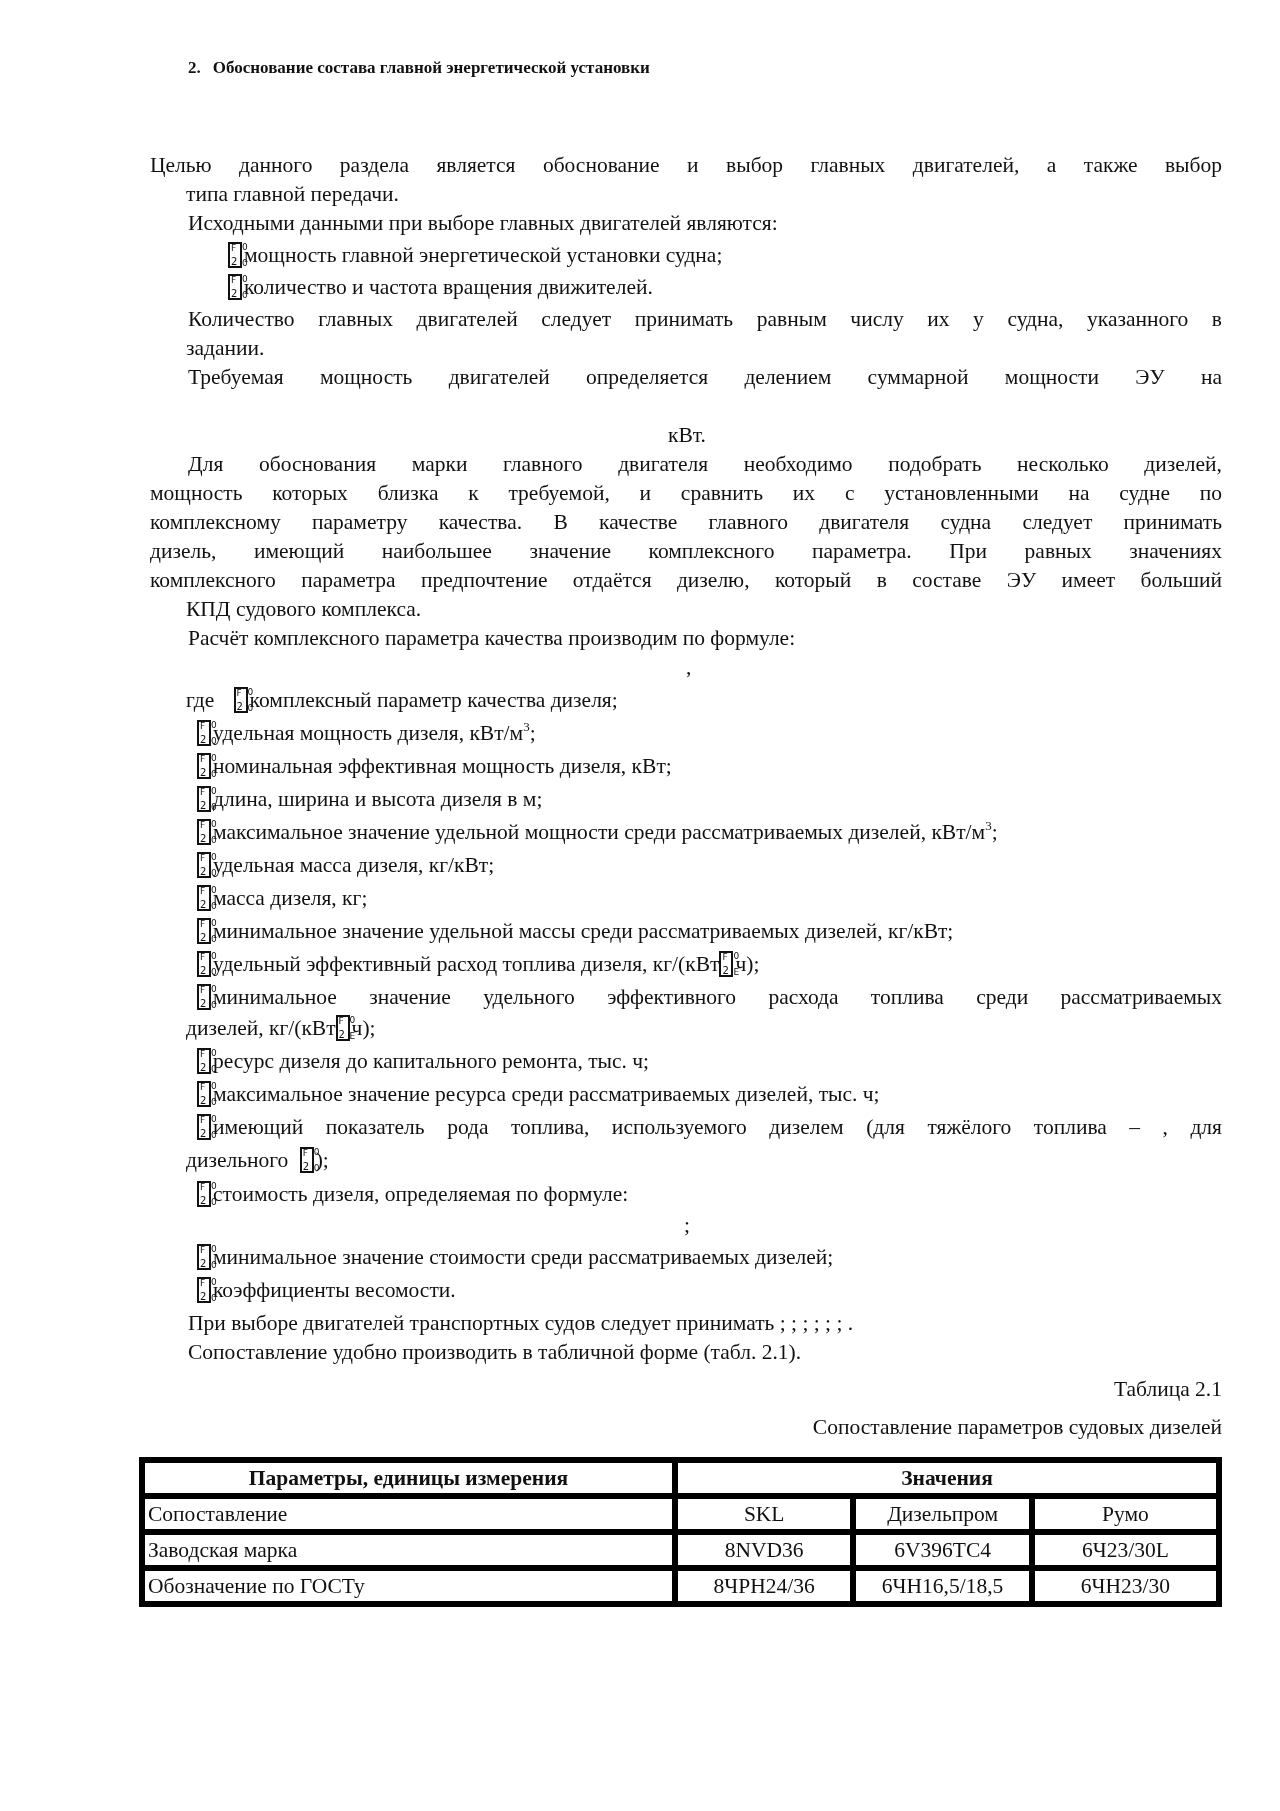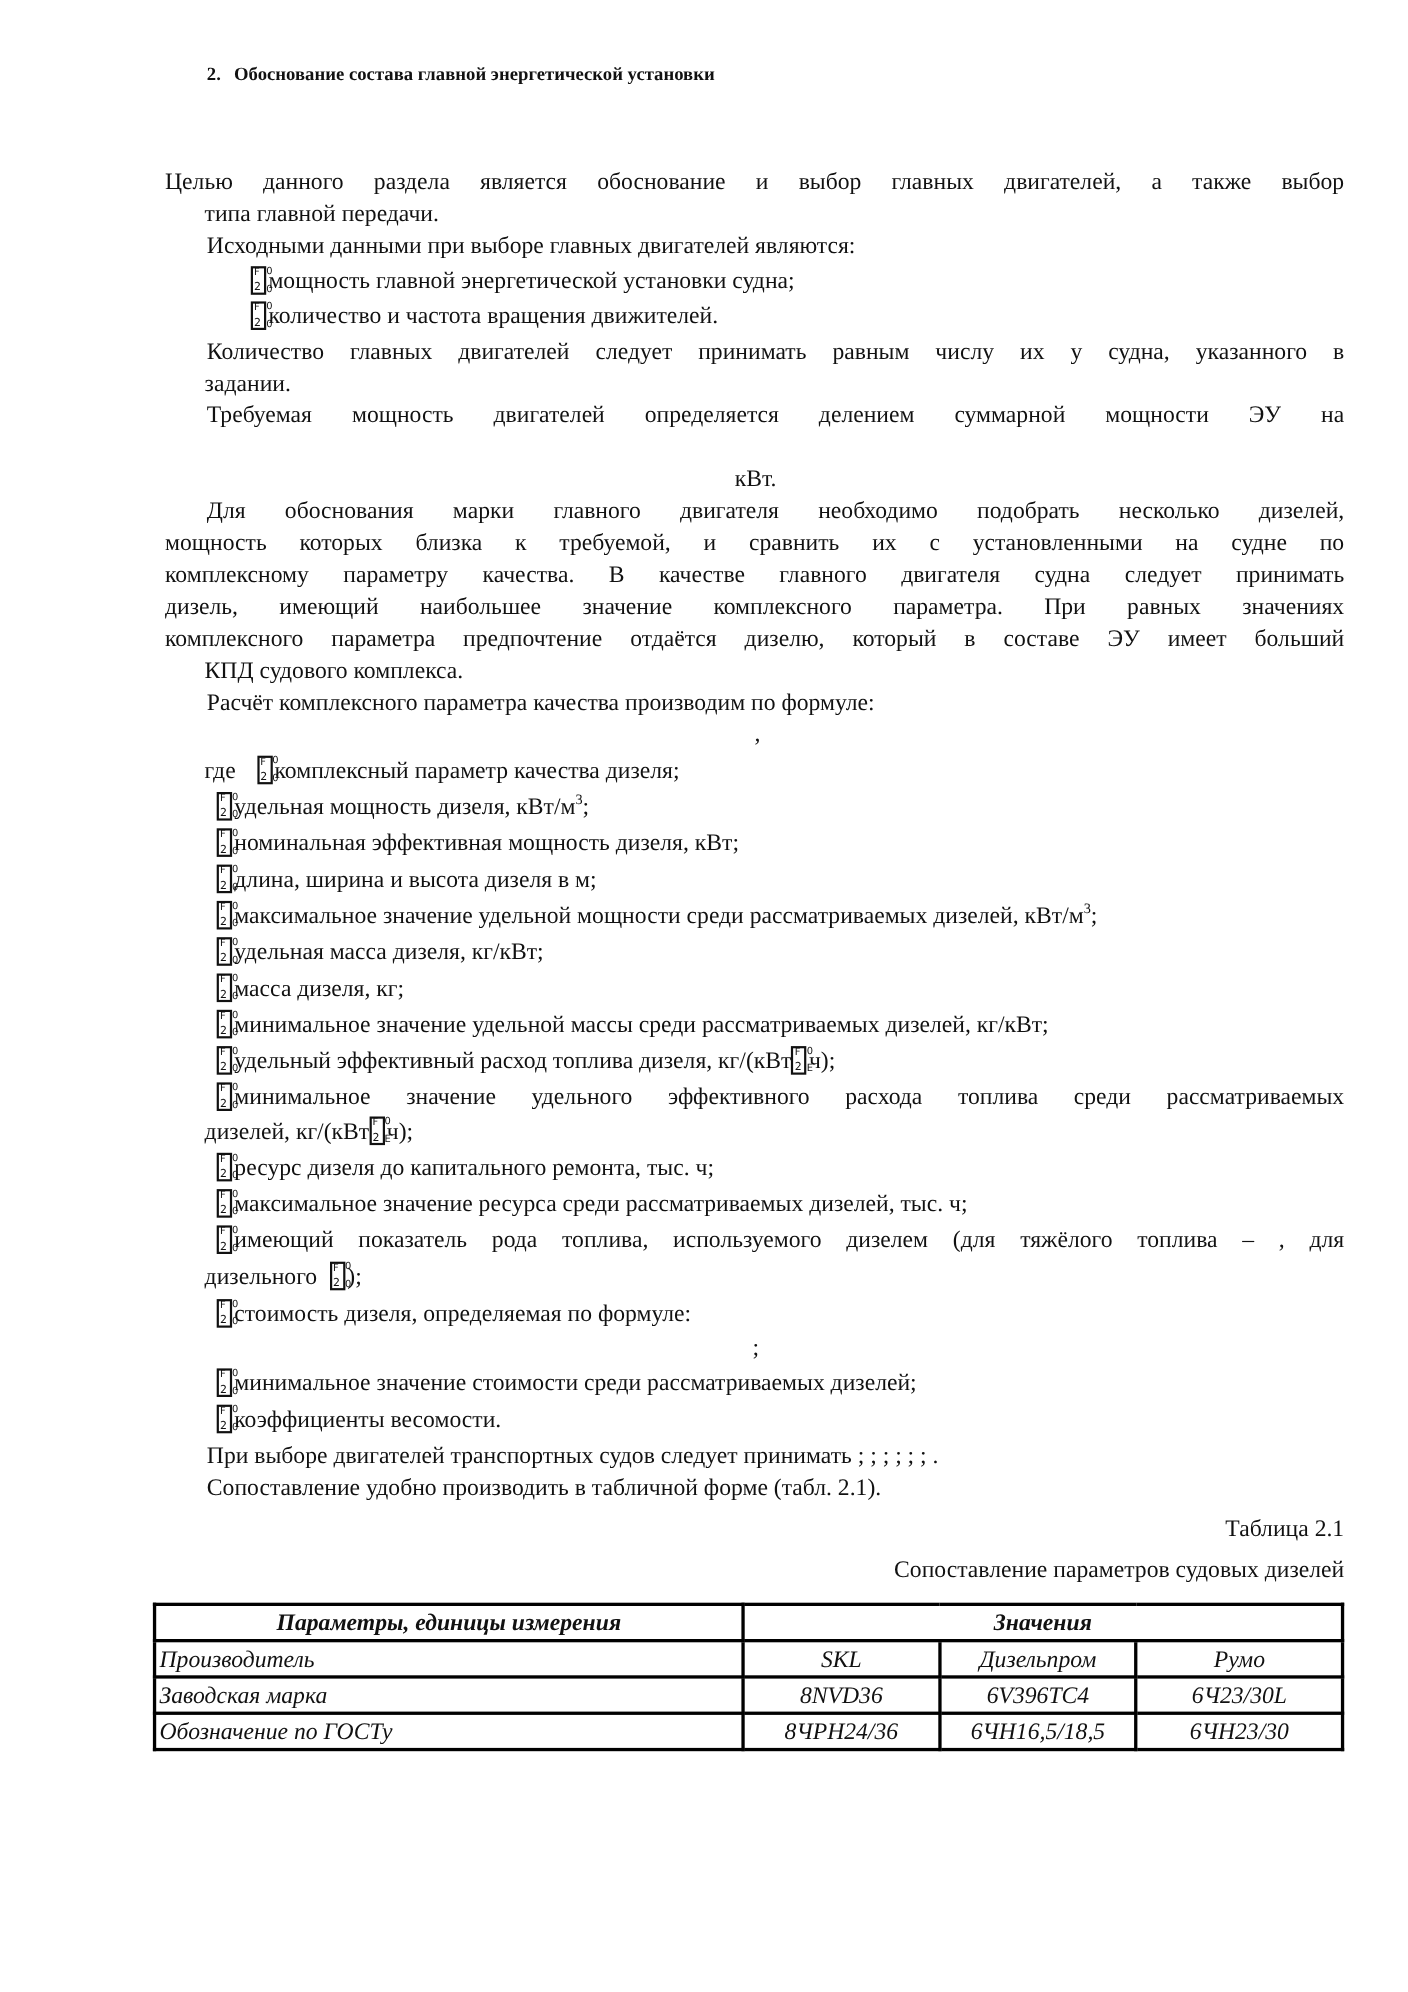--- a/index.html
+++ b/index.html
@@ -16,21 +16,21 @@
   .right { left: 150px; width: 1072px; text-align: right; }
   .ph { display: inline-block; width: 14px; height: 26px; border: 2px solid #111; box-sizing: border-box;
         vertical-align: -6px; position: relative; margin-right: 2px; background: #fff; }
   .ph::before { content: "F"; position: absolute; left: 1px; top: -1px; font-family: "DejaVu Sans", sans-serif; font-size: 9px; line-height: 10px; }
   .ph::after { content: "2"; position: absolute; left: 1px; bottom: -1px; font-family: "DejaVu Sans", sans-serif; font-size: 10px; line-height: 11px; }
   .ph .o1 { position: absolute; left: 12px; top: -2px; font-family: "DejaVu Sans", sans-serif; font-size: 9px; line-height: 10px; }
   .ph .o2 { position: absolute; left: 12px; bottom: -2px; font-family: "DejaVu Sans", sans-serif; font-size: 9px; line-height: 10px; }
   sup { font-size: 13px; vertical-align: 9px; line-height: 0; }
   table.tbl { position: absolute; left: 139px; top: 1457px; width: 1083px; border-collapse: collapse;
               font-size: 21.5px; }
-  table.tbl td, table.tbl th { border: 3px solid #000000; padding: 0 3px; height: 30px; line-height: 28px; font-style: italic; }
+  table.tbl td, table.tbl th { border: 6px solid #000000; padding: 0 3px; height: 30px; line-height: 28px; }
   table.tbl th { font-weight: bold; text-align: center; }
   table.tbl td.c { text-align: center; }
 </style>
 </head>
 <body>
 
 <div class="page">
 
   <div class="heading">
     <span class="num">2.</span><span>Обоснование состава главной энергетической установки</span>
@@ -131,21 +131,21 @@
         <col style="width:179px">
         <col style="width:179px">
         <col style="width:188px">
       </colgroup>
     <tbody>
         <tr>
       <th>Параметры, единицы измерения</th>
       <th colspan="3">Значения</th>
     </tr>
     <tr>
-      <td>Производитель</td>
+      <td>Сопоставление</td>
       <td class="c">SKL</td>
       <td class="c">Дизельпром</td>
       <td class="c">Румо</td>
     </tr>
     <tr>
       <td>Заводская марка</td>
       <td class="c">8NVD36</td>
       <td class="c">6V396TC4</td>
       <td class="c">6Ч23/30L</td>
     </tr>

